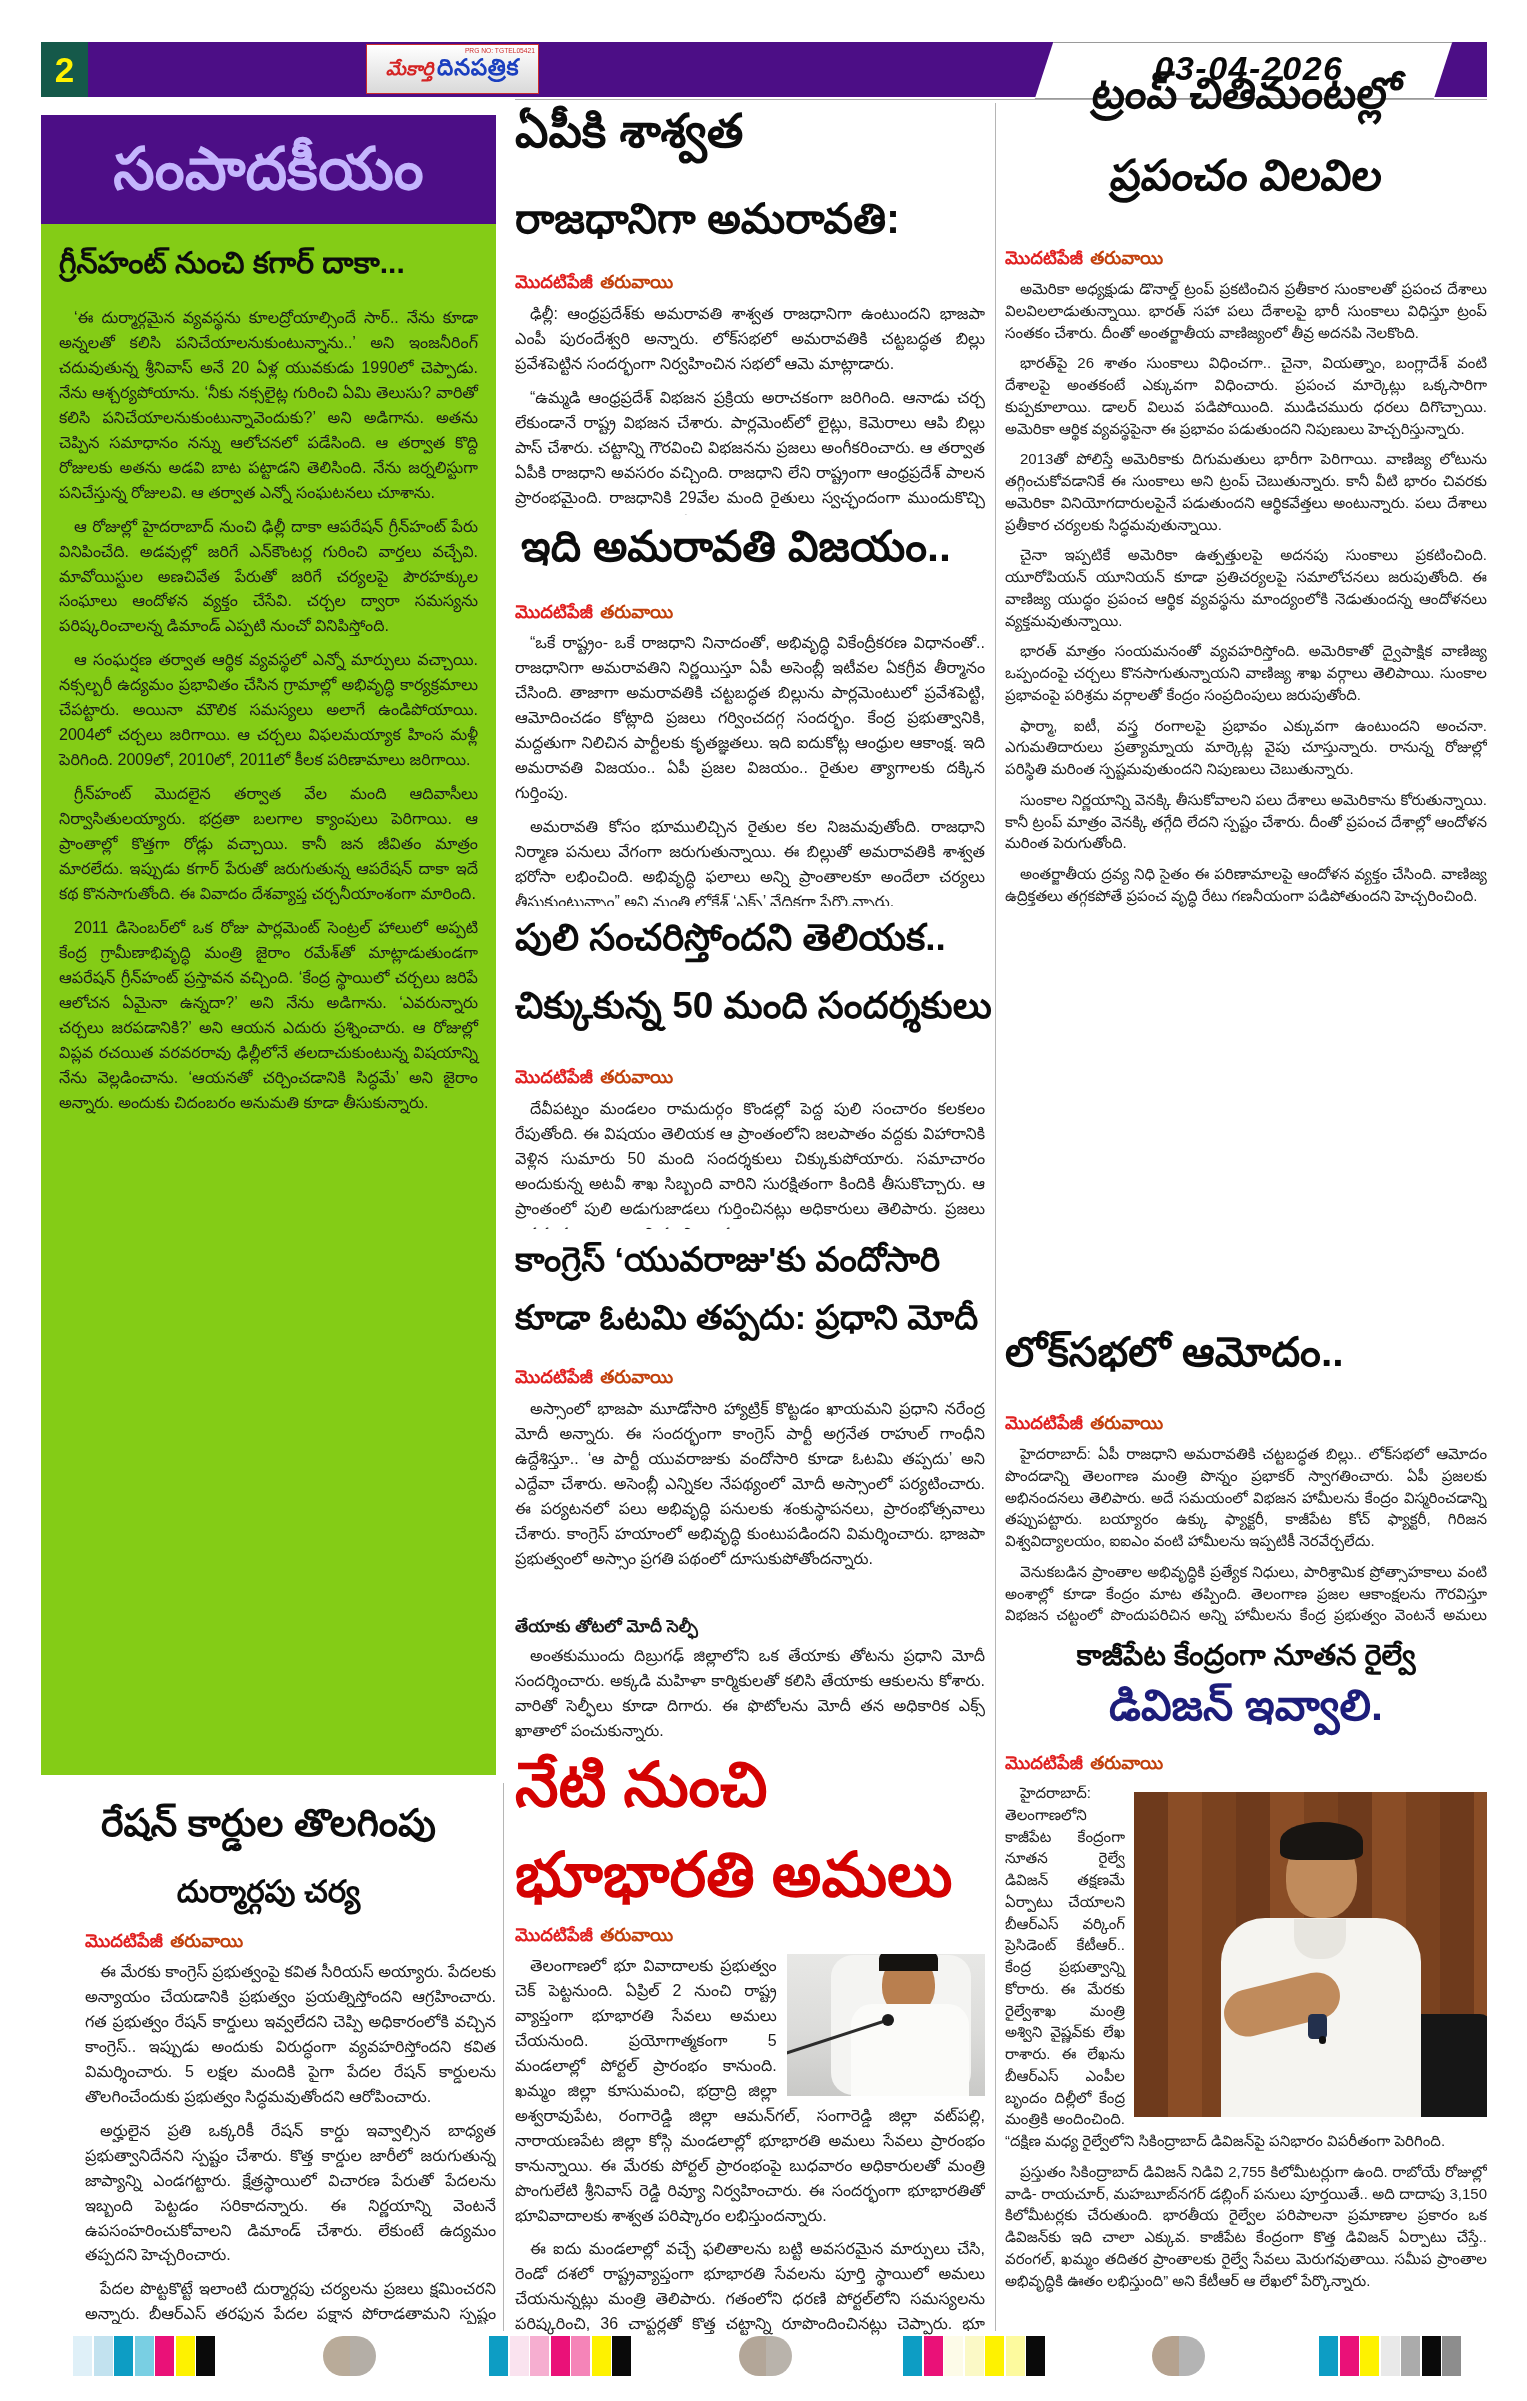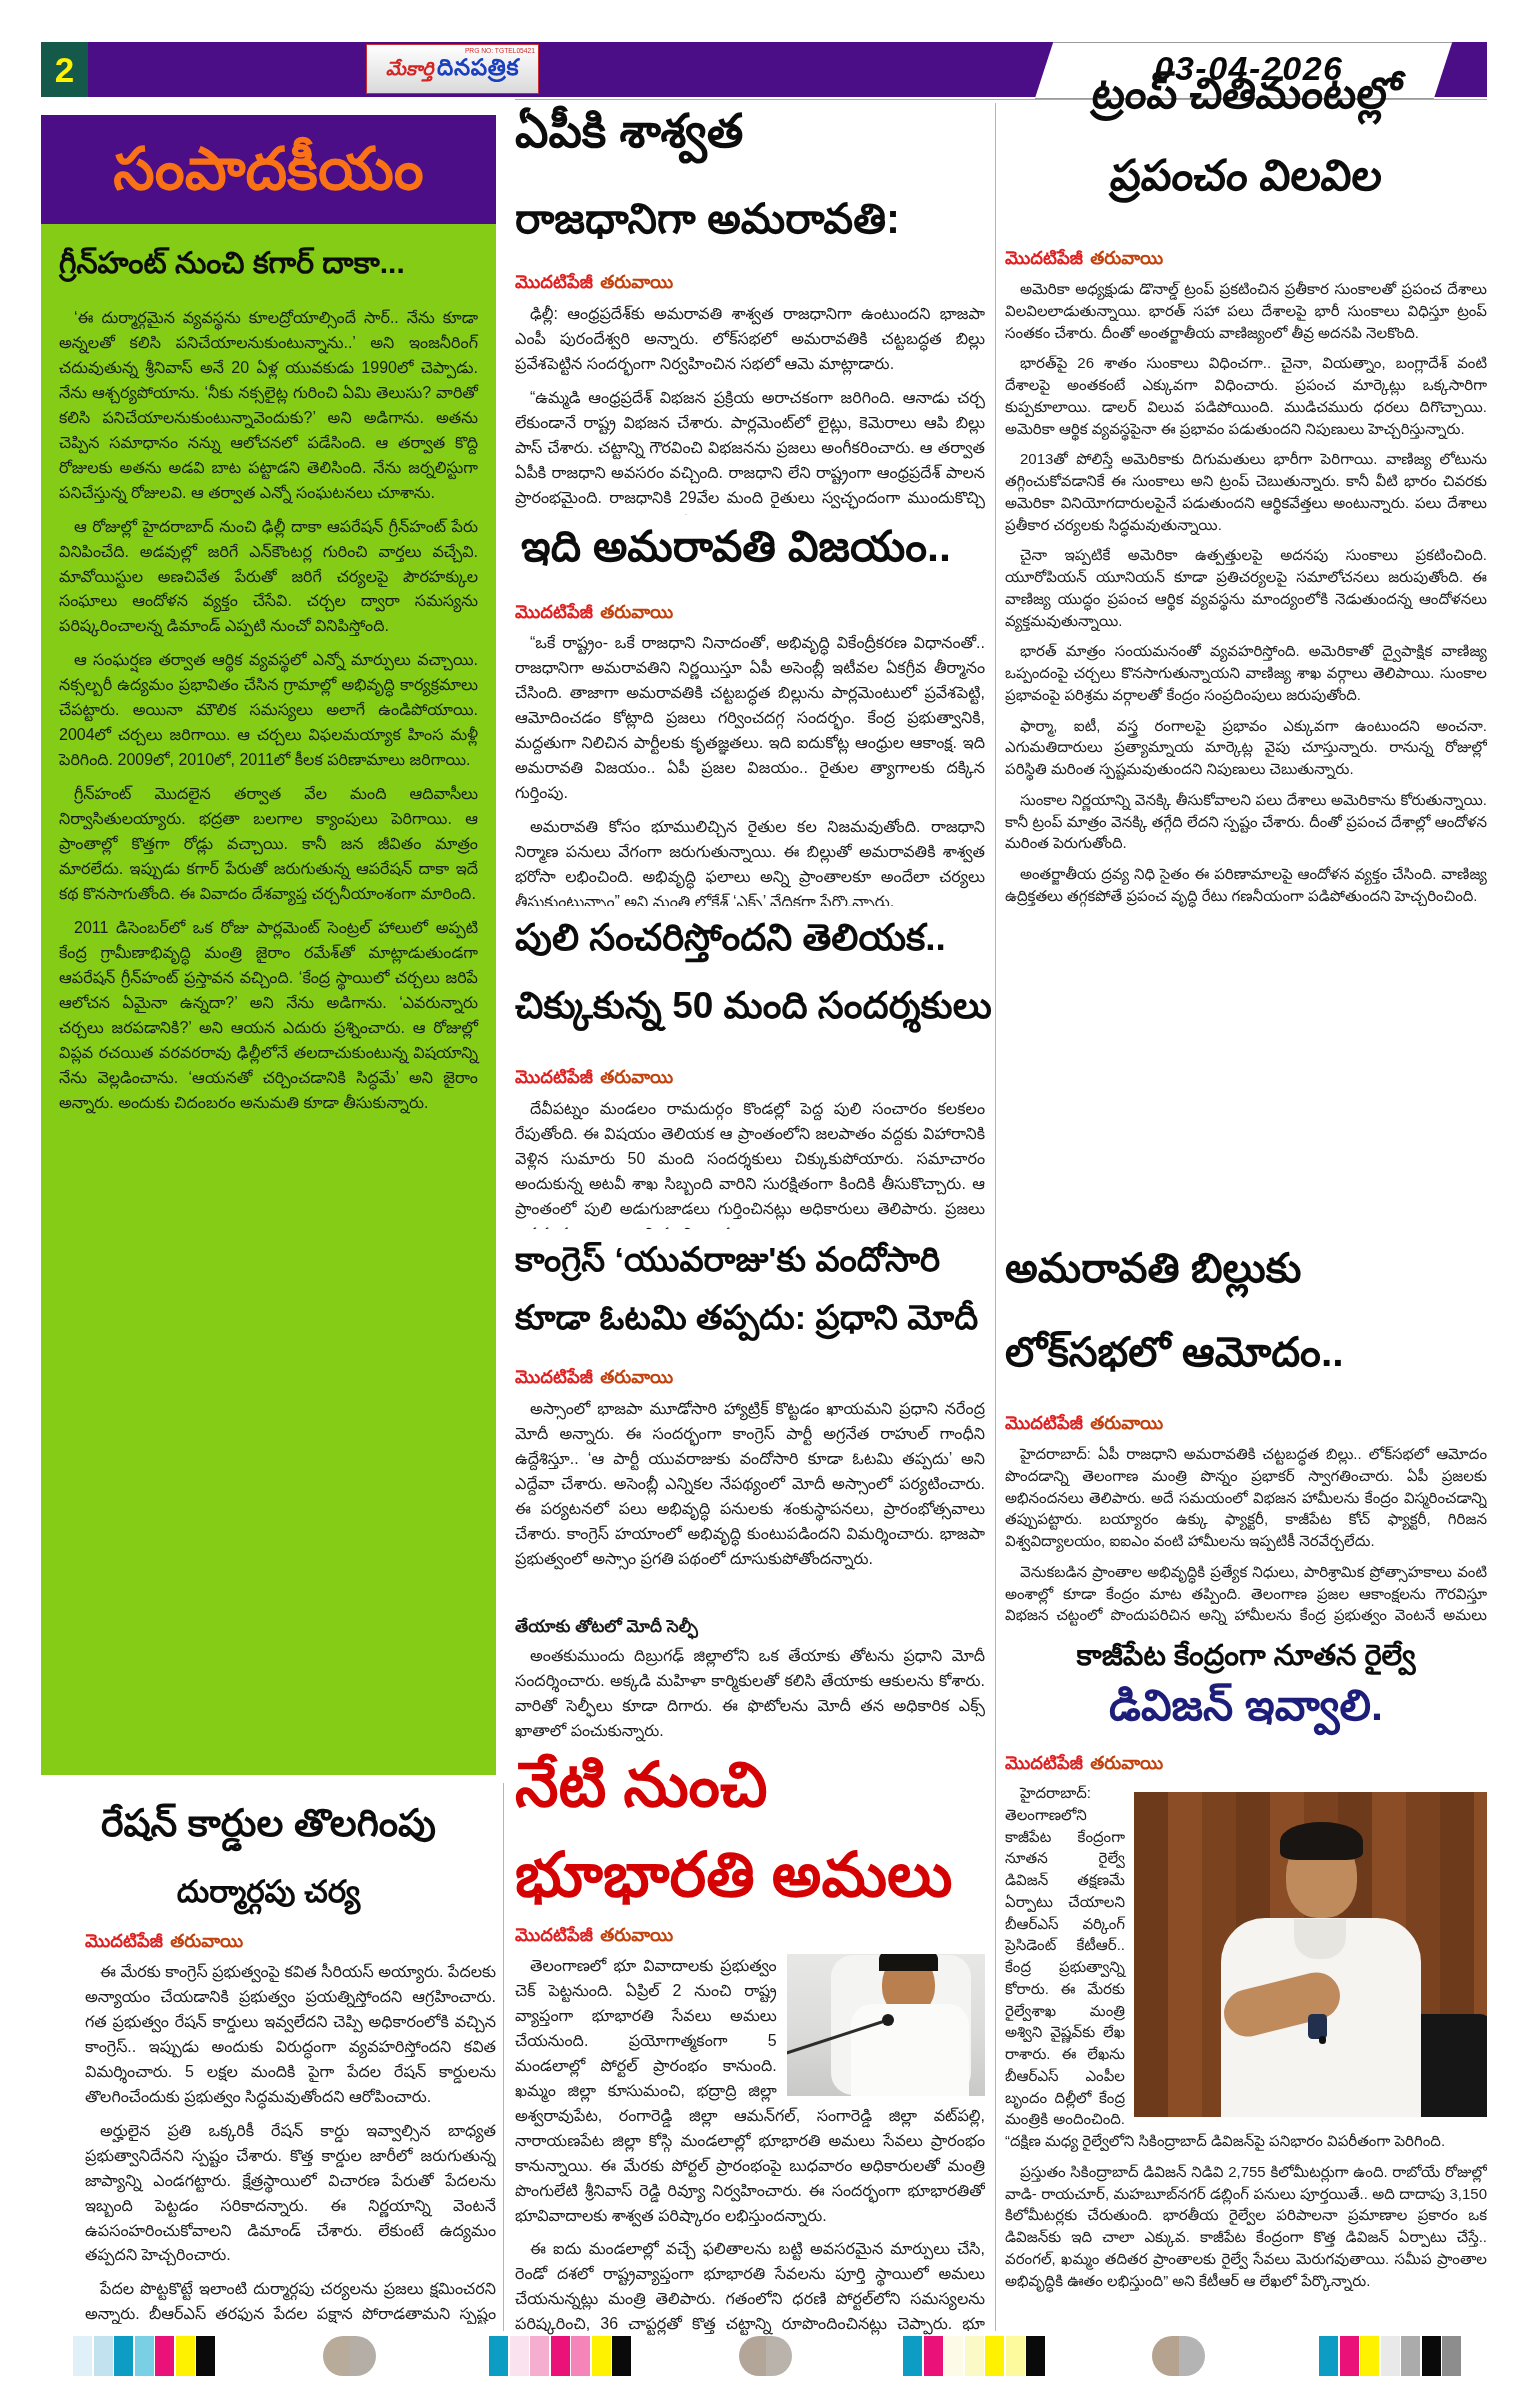--- a/index.html
+++ b/index.html
@@ -16,21 +16,21 @@
   .mh-main{color:#1a3fbf;font-weight:bold;font-size:23px;letter-spacing:0.7px;}
   .mh-reg{position:absolute;right:3px;top:1.5px;font-size:6.7px;color:#cc2b2b;line-height:7.4px;}
   .datewrap{left:1044px;top:42px;width:399px;height:55px;background:#ffffff;transform:skewX(-18deg);
             border-top:0.7px solid #9a9a9a;border-bottom:0.7px solid #9a9a9a;}
   .datetext{left:1079px;top:42px;width:340px;height:55px;font-size:34px;font-weight:bold;color:#0a0a0a;
             text-align:center;line-height:53px;letter-spacing:1.5px;font-style:italic;}
   
   .hline{height:0.7px;background:#adadad;}
   .vline{width:0.7px;background:#b5b5b5;}
   
-  .ed-banner{left:41px;top:115px;width:455px;height:109px;background:#4c0e86;color:#f97316;
+  .ed-banner{left:41px;top:115px;width:455px;height:109px;background:#4c0e86;color:#c4b5fd;
              font-size:59px;font-weight:bold;text-align:center;line-height:108px;}
   .ed-box{left:41px;top:224px;width:455px;height:1551px;background:#84cc16;box-sizing:border-box;
           padding:22px 18px;overflow:hidden;}
   .ed-head{font-size:30px;font-weight:bold;color:#0d0d0d;margin:0 0 19px 0;}
   .paras p{margin:0 0 9px 0;text-align:justify;text-indent:15px;}
   .body21{font-size:16px;line-height:1.56;}
   .body20{font-size:15px;line-height:1.45;}
   .byline{font-size:18px;font-weight:bold;white-space:nowrap;}
   .byline .r{color:#e02020;margin-right:7.4px;}
   .byline .b{color:#c2410c;}
@@ -180,21 +180,20 @@
       <p>అమెరికా అధ్యక్షుడు డొనాల్డ్ ట్రంప్ ప్రకటించిన ప్రతీకార సుంకాలతో ప్రపంచ దేశాలు విలవిలలాడుతున్నాయి. భారత్ సహా పలు దేశాలపై భారీ సుంకాలు విధిస్తూ ట్రంప్ సంతకం చేశారు. దీంతో అంతర్జాతీయ వాణిజ్యంలో తీవ్ర అదనపి నెలకొంది.</p>
       <p>భారత్‌పై 26 శాతం సుంకాలు విధించగా.. చైనా, వియత్నాం, బంగ్లాదేశ్ వంటి దేశాలపై అంతకంటే ఎక్కువగా విధించారు. ప్రపంచ మార్కెట్లు ఒక్కసారిగా కుప్పకూలాయి. డాలర్ విలువ పడిపోయింది. ముడిచమురు ధరలు దిగొచ్చాయి. అమెరికా ఆర్థిక వ్యవస్థపైనా ఈ ప్రభావం పడుతుందని నిపుణులు హెచ్చరిస్తున్నారు.</p>
       <p>2013తో పోలిస్తే అమెరికాకు దిగుమతులు భారీగా పెరిగాయి. వాణిజ్య లోటును తగ్గించుకోవడానికే ఈ సుంకాలు అని ట్రంప్ చెబుతున్నారు. కానీ వీటి భారం చివరకు అమెరికా వినియోగదారులపైనే పడుతుందని ఆర్థికవేత్తలు అంటున్నారు. పలు దేశాలు ప్రతీకార చర్యలకు సిద్ధమవుతున్నాయి.</p>
       <p>చైనా ఇప్పటికే అమెరికా ఉత్పత్తులపై అదనపు సుంకాలు ప్రకటించింది. యూరోపియన్ యూనియన్ కూడా ప్రతిచర్యలపై సమాలోచనలు జరుపుతోంది. ఈ వాణిజ్య యుద్ధం ప్రపంచ ఆర్థిక వ్యవస్థను మాంద్యంలోకి నెడుతుందన్న ఆందోళనలు వ్యక్తమవుతున్నాయి.</p>
       <p>భారత్ మాత్రం సంయమనంతో వ్యవహరిస్తోంది. అమెరికాతో ద్వైపాక్షిక వాణిజ్య ఒప్పందంపై చర్చలు కొనసాగుతున్నాయని వాణిజ్య శాఖ వర్గాలు తెలిపాయి. సుంకాల ప్రభావంపై పరిశ్రమ వర్గాలతో కేంద్రం సంప్రదింపులు జరుపుతోంది.</p>
       <p>ఫార్మా, ఐటీ, వస్త్ర రంగాలపై ప్రభావం ఎక్కువగా ఉంటుందని అంచనా. ఎగుమతిదారులు ప్రత్యామ్నాయ మార్కెట్ల వైపు చూస్తున్నారు. రానున్న రోజుల్లో పరిస్థితి మరింత స్పష్టమవుతుందని నిపుణులు చెబుతున్నారు.</p>
       <p>సుంకాల నిర్ణయాన్ని వెనక్కి తీసుకోవాలని పలు దేశాలు అమెరికాను కోరుతున్నాయి. కానీ ట్రంప్ మాత్రం వెనక్కి తగ్గేది లేదని స్పష్టం చేశారు. దీంతో ప్రపంచ దేశాల్లో ఆందోళన మరింత పెరుగుతోంది.</p>
       <p>అంతర్జాతీయ ద్రవ్య నిధి సైతం ఈ పరిణామాలపై ఆందోళన వ్యక్తం చేసింది. వాణిజ్య ఉద్రిక్తతలు తగ్గకపోతే ప్రపంచ వృద్ధి రేటు గణనీయంగా పడిపోతుందని హెచ్చరించింది.</p>
     </div>
 
-  <div class="abs hl" style="left:1005px;top:1245px;font-size:41px;font-weight:900;">అమరావతి బిల్లుకు</div>
   <div class="abs hl" style="left:1005px;top:1329px;font-size:41px;font-weight:900;">లోక్‌సభలో ఆమోదం..</div>
   <div class="abs byline" style="left:1005px;top:1413px;">
     <span class="r">మొదటిపేజీ</span><span class="b">తరువాయి</span>
   </div>
   <div class="abs paras body20 clip" style="left:1005px;top:1443px;width:482px;height:185px;">
       <p>హైదరాబాద్: ఏపీ రాజధాని అమరావతికి చట్టబద్ధత బిల్లు.. లోక్‌సభలో ఆమోదం పొందడాన్ని తెలంగాణ మంత్రి పొన్నం ప్రభాకర్ స్వాగతించారు. ఏపీ ప్రజలకు అభినందనలు తెలిపారు. అదే సమయంలో విభజన హామీలను కేంద్రం విస్మరించడాన్ని తప్పుపట్టారు. బయ్యారం ఉక్కు ఫ్యాక్టరీ, కాజీపేట కోచ్ ఫ్యాక్టరీ, గిరిజన విశ్వవిద్యాలయం, ఐఐఎం వంటి హామీలను ఇప్పటికీ నెరవేర్చలేదు.</p>
       <p>వెనుకబడిన ప్రాంతాల అభివృద్ధికి ప్రత్యేక నిధులు, పారిశ్రామిక ప్రోత్సాహకాలు వంటి అంశాల్లో కూడా కేంద్రం మాట తప్పింది. తెలంగాణ ప్రజల ఆకాంక్షలను గౌరవిస్తూ విభజన చట్టంలో పొందుపరిచిన అన్ని హామీలను కేంద్ర ప్రభుత్వం వెంటనే అమలు చేయాలి” అని మంత్రి పొన్నం డిమాండ్ చేశారు.</p>
     </div>
 
   <div class="abs hl center" style="left:1005px;top:1639px;width:482px;font-size:29px;">కాజీపేట కేంద్రంగా నూతన రైల్వే</div>

